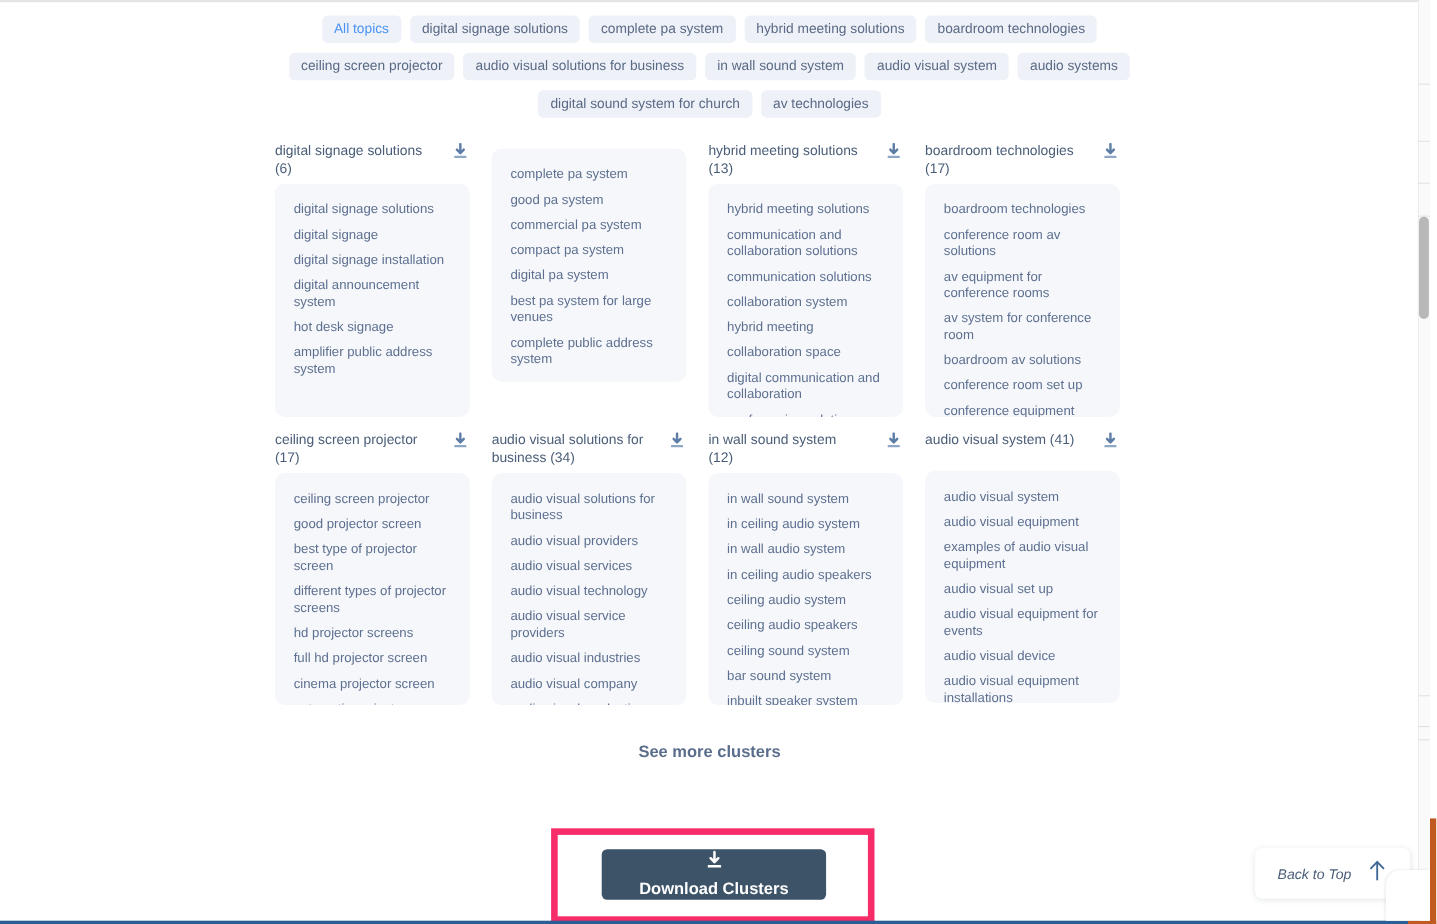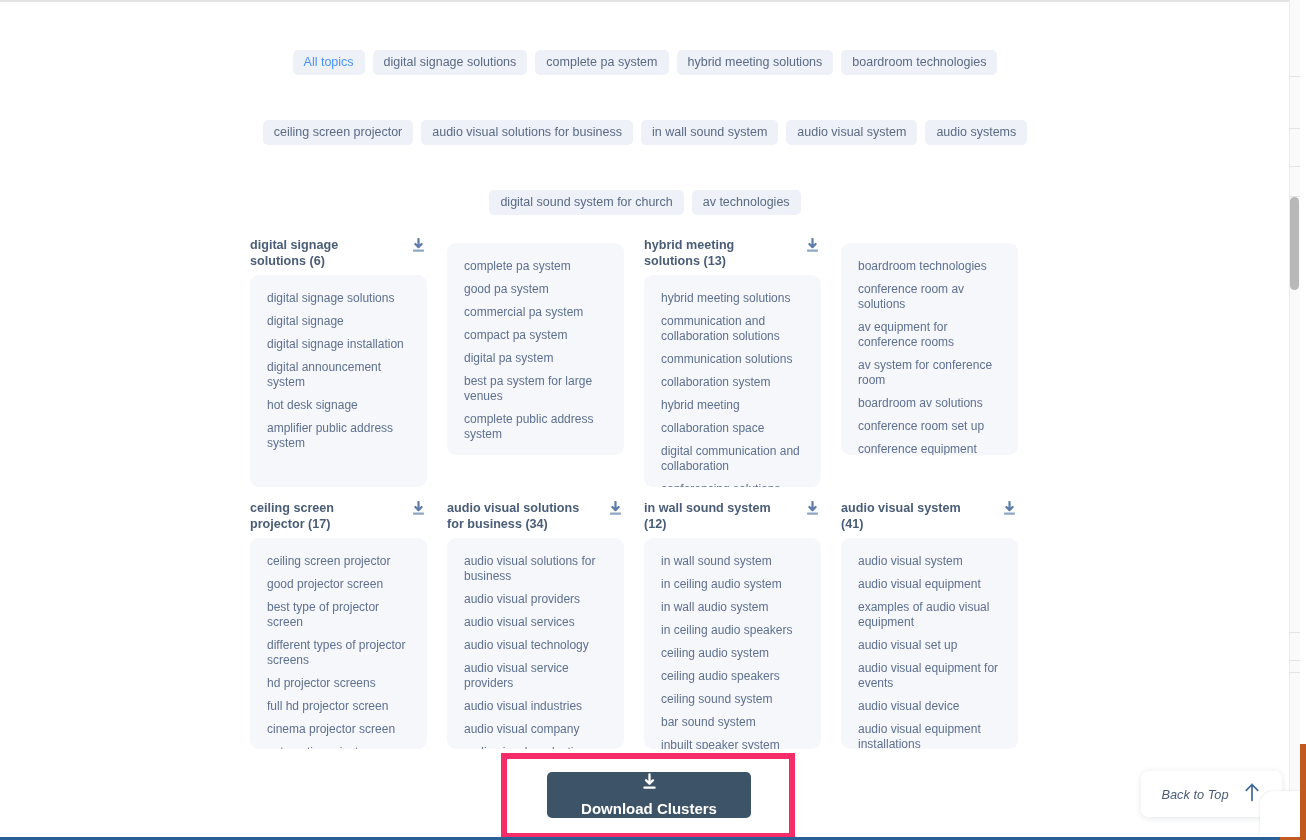--- a/index.html
+++ b/index.html
@@ -105,21 +105,20 @@
     background: #eef1f8;
     color: #5a6a85;
     border-radius: 5px;
     padding: 5px 11px 6px 11px;
     font-size: 12.5px;
     line-height: 14px;
     white-space: nowrap;
     cursor: pointer;
     border: none;
     font-family: "Liberation Sans", sans-serif;
-    margin-top: 36px;
   }
   .chip.active { color: #4a93f5; }
 
   
   .grid {
     width: 790px;
     margin: 22px auto 0 auto;
     display: grid;
     grid-template-columns: repeat(4, 177px);
     column-gap: 20px;
@@ -131,21 +130,21 @@
     display: flex;
     align-items: flex-start;
     justify-content: space-between;
     min-height: 30px;
     padding-right: 1px;
   }
   .cluster-title {
     font-size: 12.6px;
     line-height: 16px;
     color: #4a5d78;
-    font-weight: 700;
+    font-weight: 400;
     max-width: 140px;
   }
   .dl-icon {
     flex: 0 0 auto;
     width: 15px;
     height: 16px;
     margin-top: 1px;
     cursor: pointer;
   }
   .dl-icon svg { display: block; }
@@ -306,20 +305,29 @@
           <div class="kw">communication solutions</div>
           <div class="kw">collaboration system</div>
           <div class="kw">hybrid meeting</div>
           <div class="kw">collaboration space</div>
           <div class="kw">digital communication and collaboration</div>
           <div class="kw">conferencing solutions</div>
         </div>
       </div>
 
       <div class="cluster">
+        <div class="cluster-head">
+          <div class="cluster-title">boardroom technologies (17)</div>
+          <span class="dl-icon">
+            <svg width="15" height="16" viewBox="0 0 15 16">
+                <path d="M7.5 1v7.2M7.5 9.2L4.4 6M7.5 9.2L10.6 6" stroke="#5d7da6" stroke-width="2.2" fill="none" stroke-linecap="round"></path>
+                <rect x="2" y="11.6" width="11" height="2.1" rx="0.6" fill="#8fa6c4"></rect>
+              </svg>
+          </span>
+        </div>
         <div class="cluster-body">
           <div class="kw">boardroom technologies</div>
           <div class="kw">conference room av solutions</div>
           <div class="kw">av equipment for conference rooms</div>
           <div class="kw">av system for conference room</div>
           <div class="kw">boardroom av solutions</div>
           <div class="kw">conference room set up</div>
           <div class="kw">conference equipment</div>
 
         </div>

